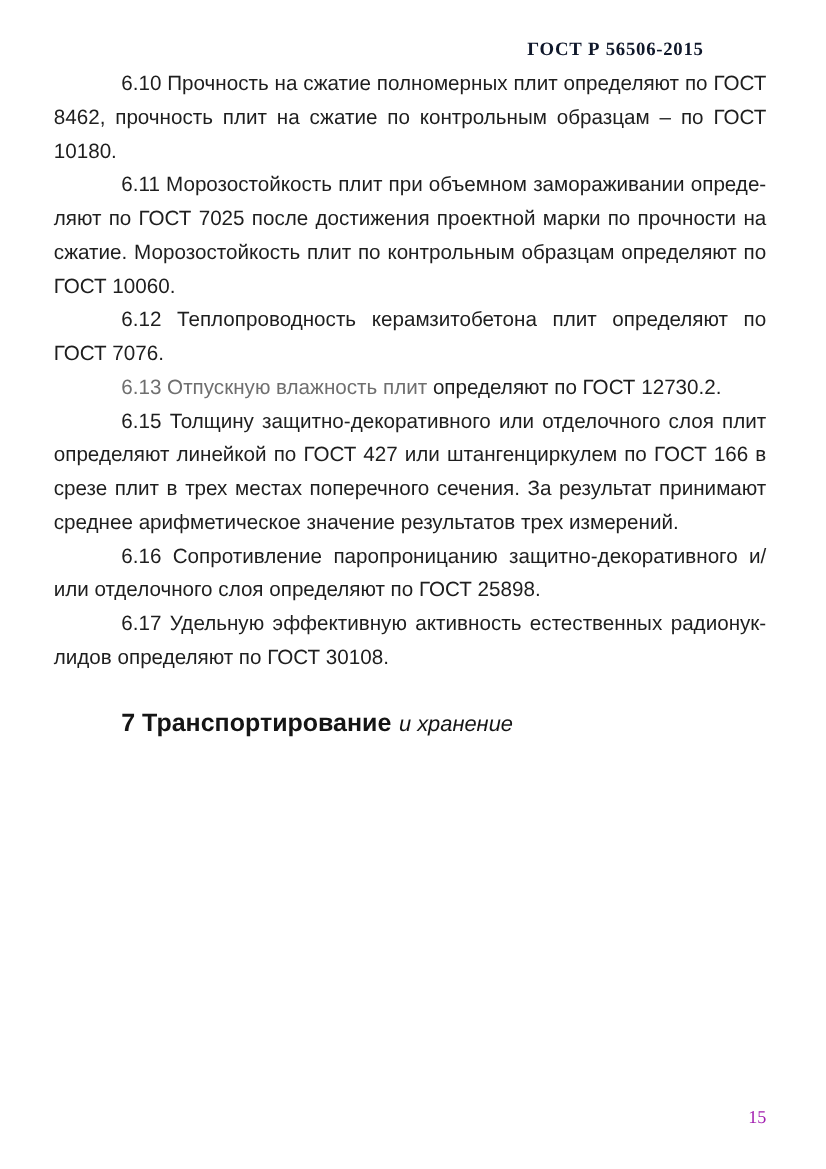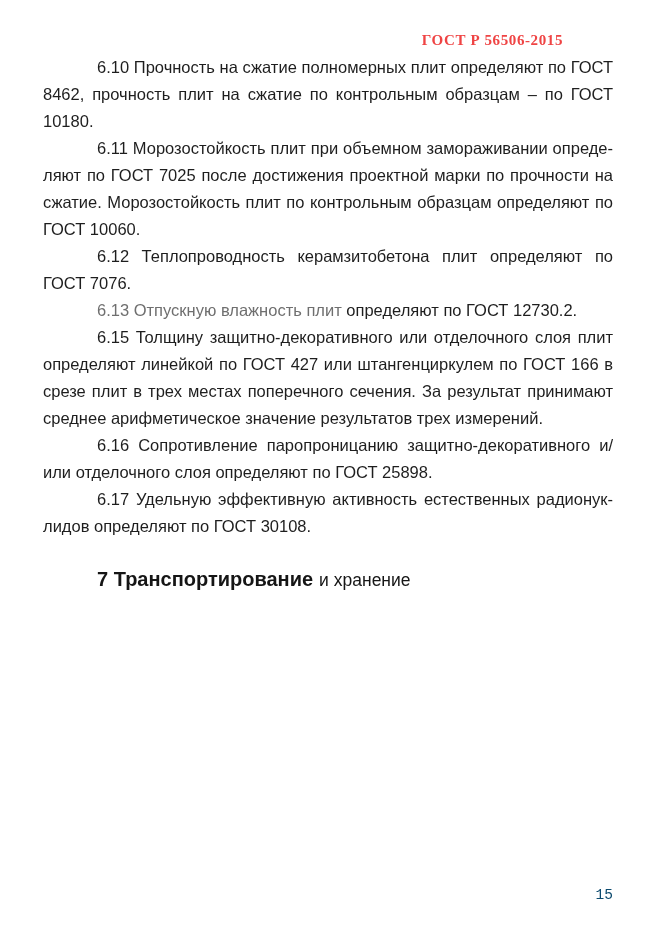--- a/index.html
+++ b/index.html
@@ -17,21 +17,21 @@
     color: #1e1e1e;
   }
   .running-header {
     position: absolute;
     top: 32px;
     right: 98px;
     font-family: "Liberation Serif", serif;
     font-weight: bold;
     font-size: 15px;
     letter-spacing: 0.6px;
-    color: #ef4444;
+    color: #0f172a;
     white-space: nowrap;
   }
   .content {
     position: absolute;
     left: 43px;
     top: 54px;
     width: 570px;
     font-size: 16.5px;
     line-height: 27px;
     text-align: justify;
@@ -50,28 +50,29 @@
     font-weight: bold;
     line-height: 25px;
     text-align: left;
     color: #151515;
     white-space: nowrap;
   }
   .section-heading .heading-tail {
     font-weight: 400;
     font-size: 17.5px;
     margin-left: 6px;
+    font-style: italic;
   }
   .page-number {
     position: absolute;
     right: 48px;
     bottom: 32px;
-    font-family: Liberation Mono, monospace;
+    font-family: Liberation Serif, serif;
     font-size: 14.5px;
-    color: #0c4a6e;
+    color: #a21caf;
   }
 </style>
 </head>
 <body>
 
 <div class="page">
 
   <div class="running-header">ГОСТ Р 56506-2015</div>
 
   <div class="content">

